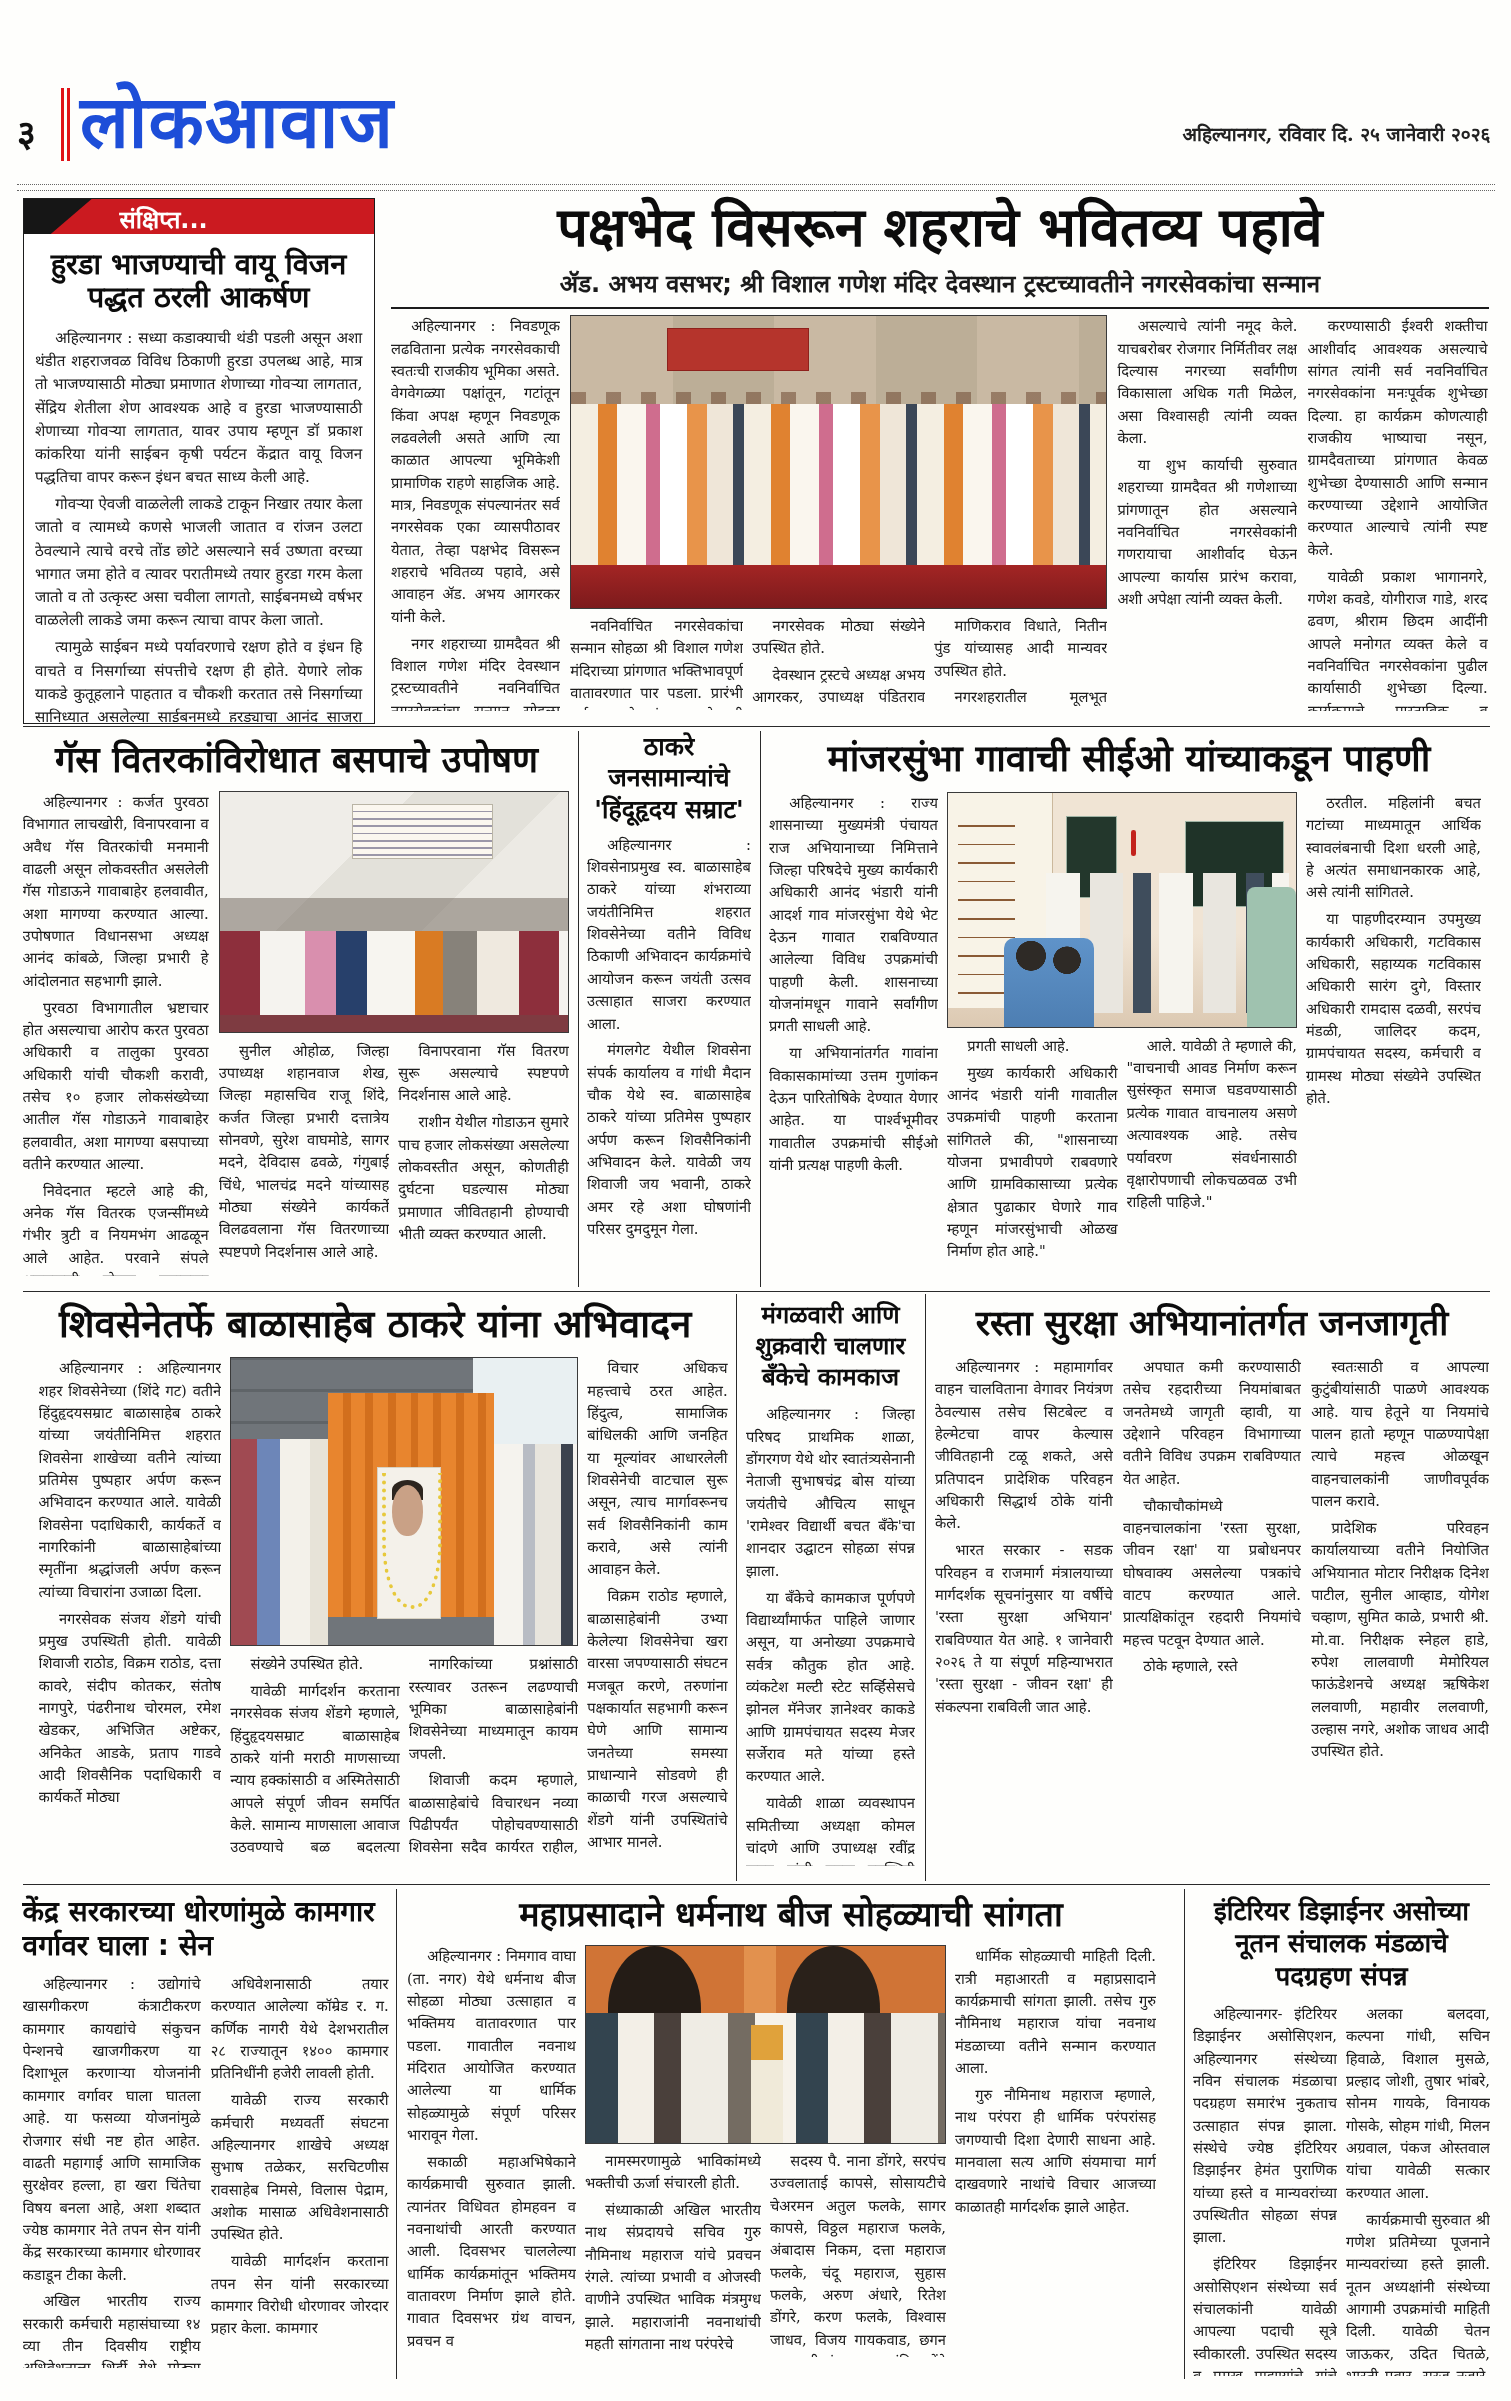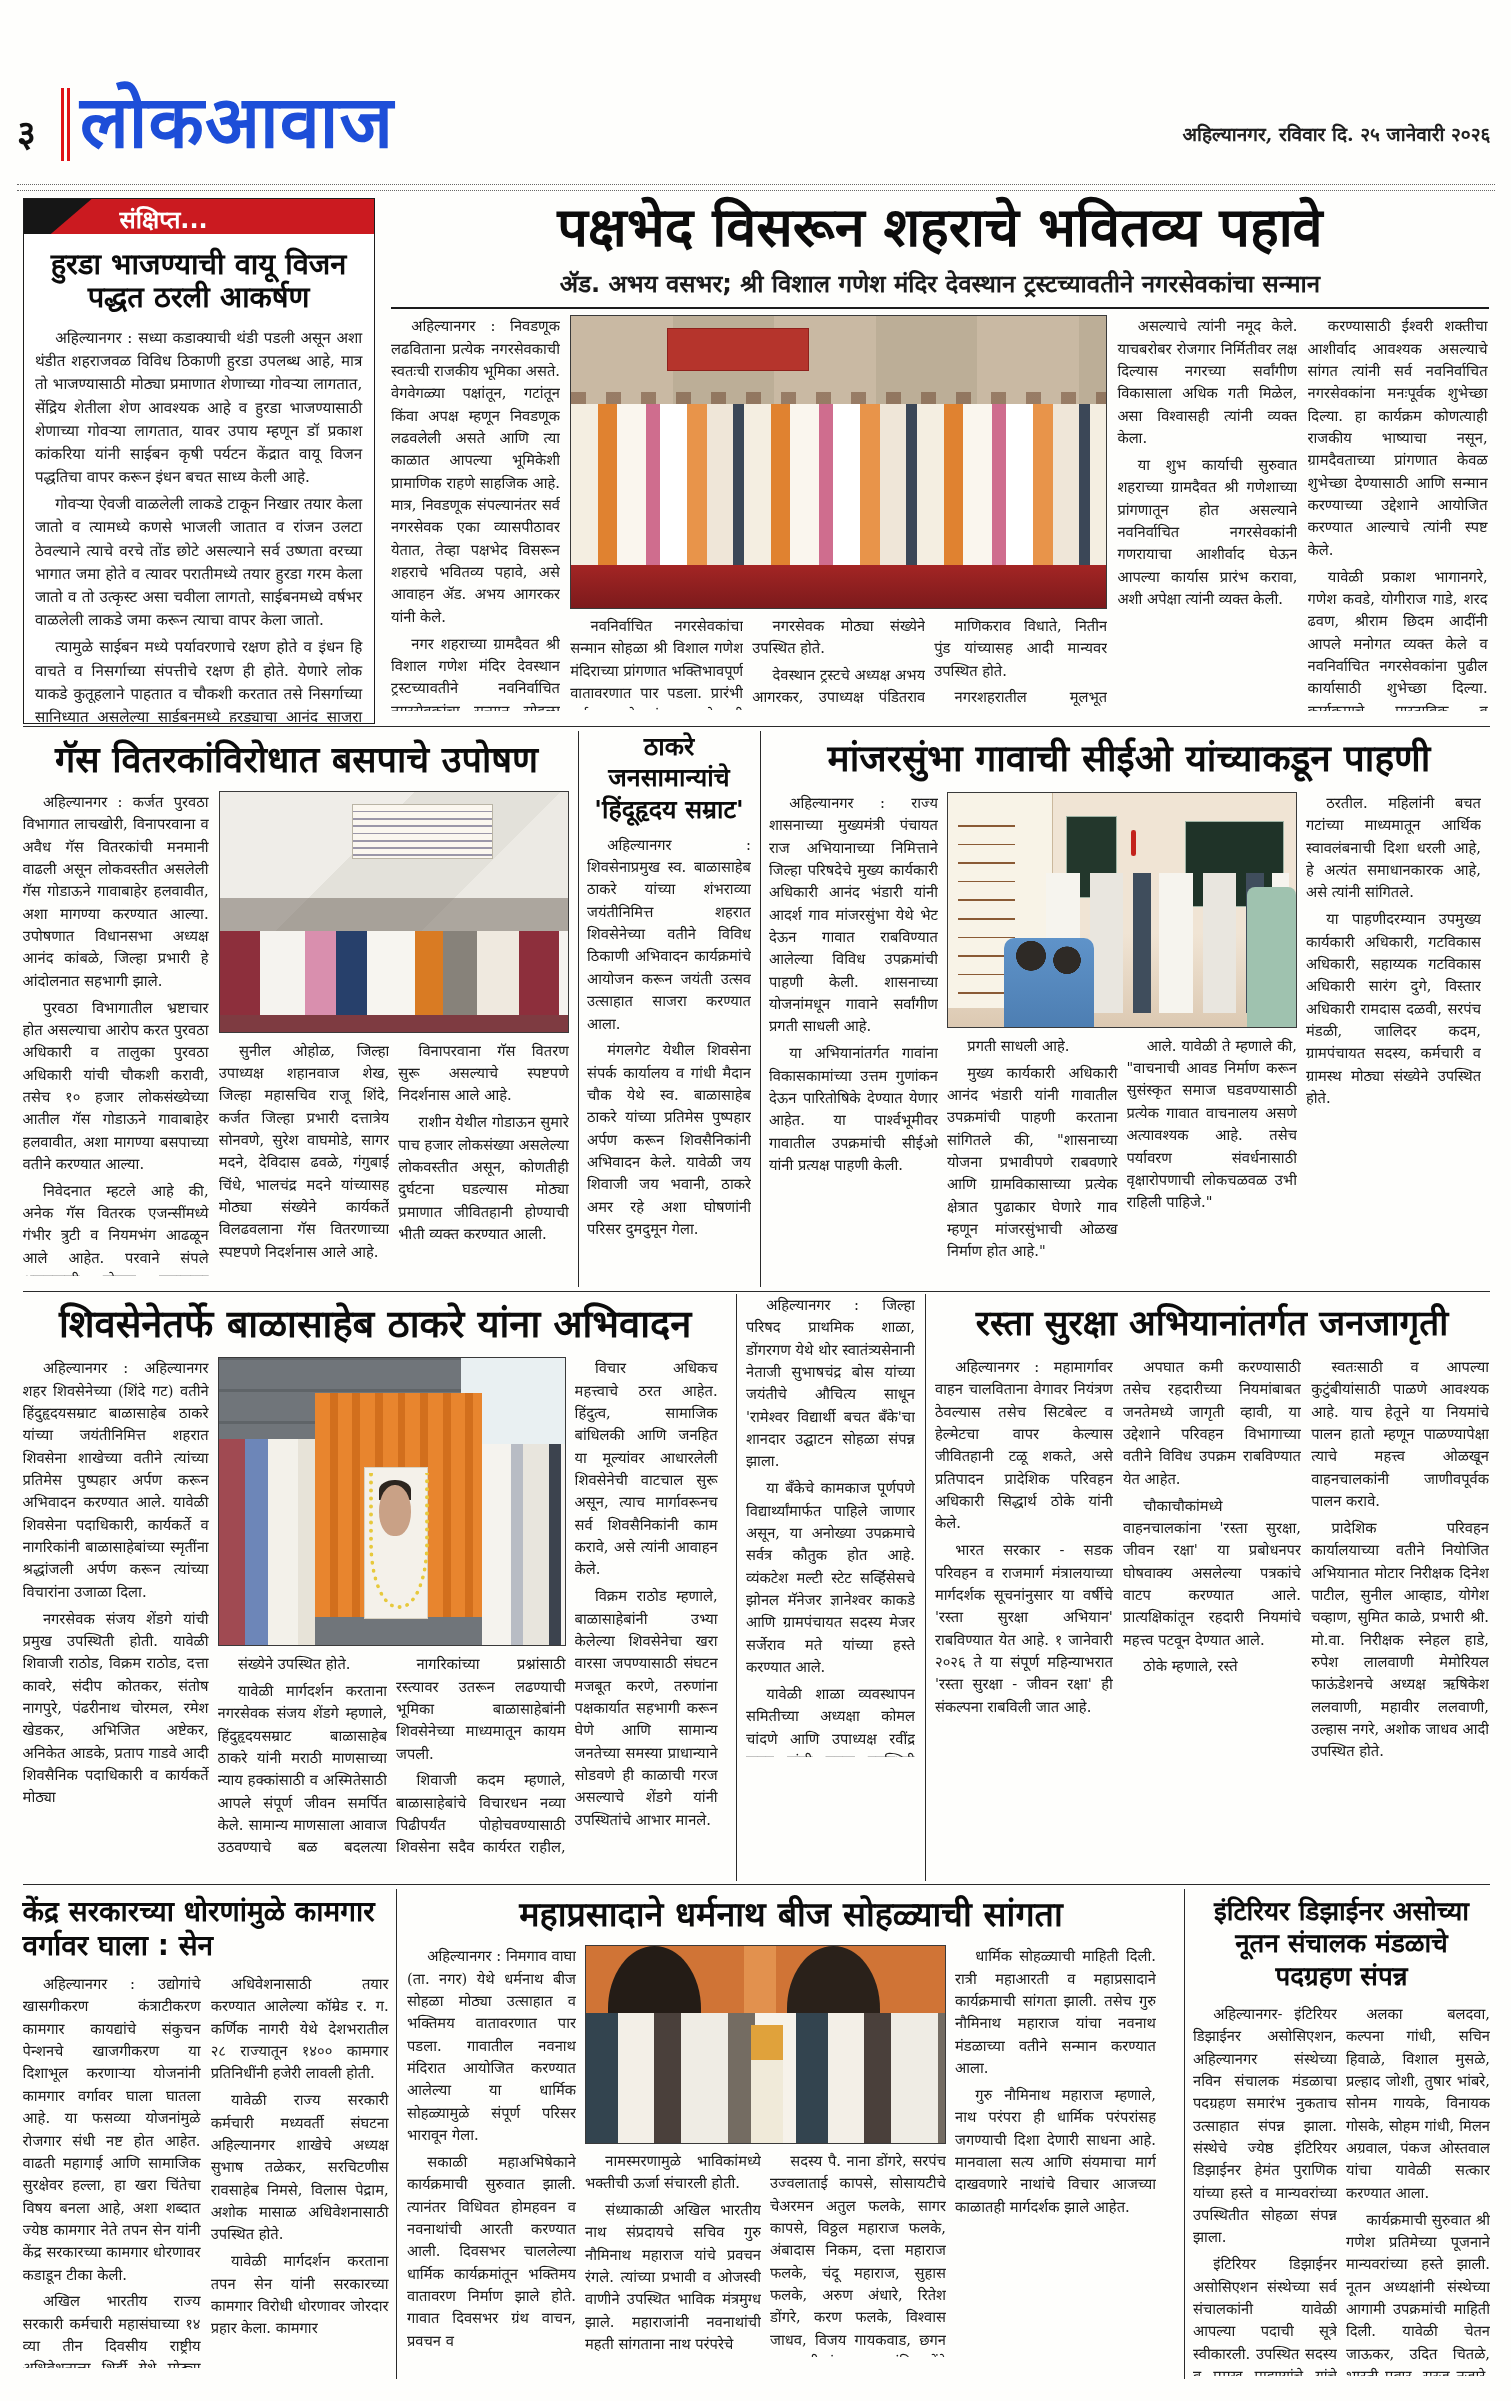--- a/index.html
+++ b/index.html
@@ -103,21 +103,21 @@
     repeating-linear-gradient(90deg,transparent 0 8px,#f6f4ee 8px 42px,transparent 42px 52px,#e9e6df 52px 85px,transparent 85px 95px,#3f4d5c 95px 113px);}
   .mp-kids{left:16%;bottom:0;width:26%;height:38%;background:
     radial-gradient(circle at 30% 20%,#2e2a26 0 14.7px,transparent 15.2px),
     radial-gradient(circle at 70% 25%,#2e2a26 0 13.6px,transparent 14px),
     linear-gradient(180deg,#5f93c9,#4d7eb2);border-radius:10.2px 10.2px 0 0;}
   .mp-sari{right:0;top:40%;width:14%;height:60%;background:#9fc2af;border-radius:8px 8px 0 0;}
   
   .shs{left:22.6px;top:1294px;width:705px;height:587px;}
   .shs-head{font-size:38px;padding:8px 0 11.3px;}
   .shs-row{gap:9px;height:508px;}
-  .shs-col1{width:186px;}
+  .shs-col1{width:186px;margin-left:16px;}
   .shs-mid{width:348px;display:flex;flex-direction:column;}
   .shs-photo{width:348px;height:289px;}
   .shs-below{display:flex;gap:9px;margin-top:6.8px;height:203px;}
   .shs-below .col{flex:1;}
   .shs-col3{width:143px;}
   .sp-stone{left:0;top:0;right:0;height:100%;background:
     repeating-linear-gradient(0deg,#70757a 0 29px,#5f6468 29px 32px),
     repeating-linear-gradient(90deg,transparent 0 50px,#565b60 50px 52px);}
   .sp-sky{right:0;top:0;width:30%;height:30%;background:#e9f0f2;}
   .sp-curtain{left:28%;top:12%;width:48%;height:78%;background:
@@ -345,20 +345,21 @@
     <div class="col body26 shs-col3">
         <p>विचार अधिकच महत्त्वाचे ठरत आहेत. हिंदुत्व, सामाजिक बांधिलकी आणि जनहित या मूल्यांवर आधारलेली शिवसेनेची वाटचाल सुरू असून, त्याच मार्गावरूनच सर्व शिवसैनिकांनी काम करावे, असे त्यांनी आवाहन केले.</p>
         <p>विक्रम राठोड म्हणाले, बाळासाहेबांनी उभ्या केलेल्या शिवसेनेचा खरा वारसा जपण्यासाठी संघटन मजबूत करणे, तरुणांना पक्षकार्यात सहभागी करून घेणे आणि सामान्य जनतेच्या समस्या प्राधान्याने सोडवणे ही काळाची गरज असल्याचे शेंडगे यांनी उपस्थितांचे आभार मानले.</p>
       </div>
   </div>
 </article>
 
 <div class="vline" style="top:1294px;left:736px;height:587px;width:0.6px;"></div>
 
 <article class="bank">
+  <div class="headline bank-head">मंगळवारी आणि शुक्रवारी चालणार बँकेचे कामकाज</div>
   <div class="col body26 bank-body">
       <p>अहिल्यानगर : जिल्हा परिषद प्राथमिक शाळा, डोंगरगण येथे थोर स्वातंत्र्यसेनानी नेताजी सुभाषचंद्र बोस यांच्या जयंतीचे औचित्य साधून 'रामेश्वर विद्यार्थी बचत बँके'चा शानदार उद्घाटन सोहळा संपन्न झाला.</p>
       <p>या बँकेचे कामकाज पूर्णपणे विद्यार्थ्यांमार्फत पाहिले जाणार असून, या अनोख्या उपक्रमाचे सर्वत्र कौतुक होत आहे. व्यंकटेश मल्टी स्टेट सर्व्हिसेसचे झोनल मॅनेजर ज्ञानेश्वर काकडे आणि ग्रामपंचायत सदस्य मेजर सर्जेराव मते यांच्या हस्ते करण्यात आले.</p>
       <p>यावेळी शाळा व्यवस्थापन समितीच्या अध्यक्षा कोमल चांदणे आणि उपाध्यक्ष रवींद्र कदम यांची प्रमुख उपस्थिती होती. नेताजी सुभाषचंद्र बोस यांच्या प्रतिमेचे पूजन करून अभिवादन करण्यात आले.</p>
     </div>
 </article>
 
 <div class="vline" style="top:1294px;left:925px;height:587px;width:0.6px;"></div>
 
 <article class="rst">

